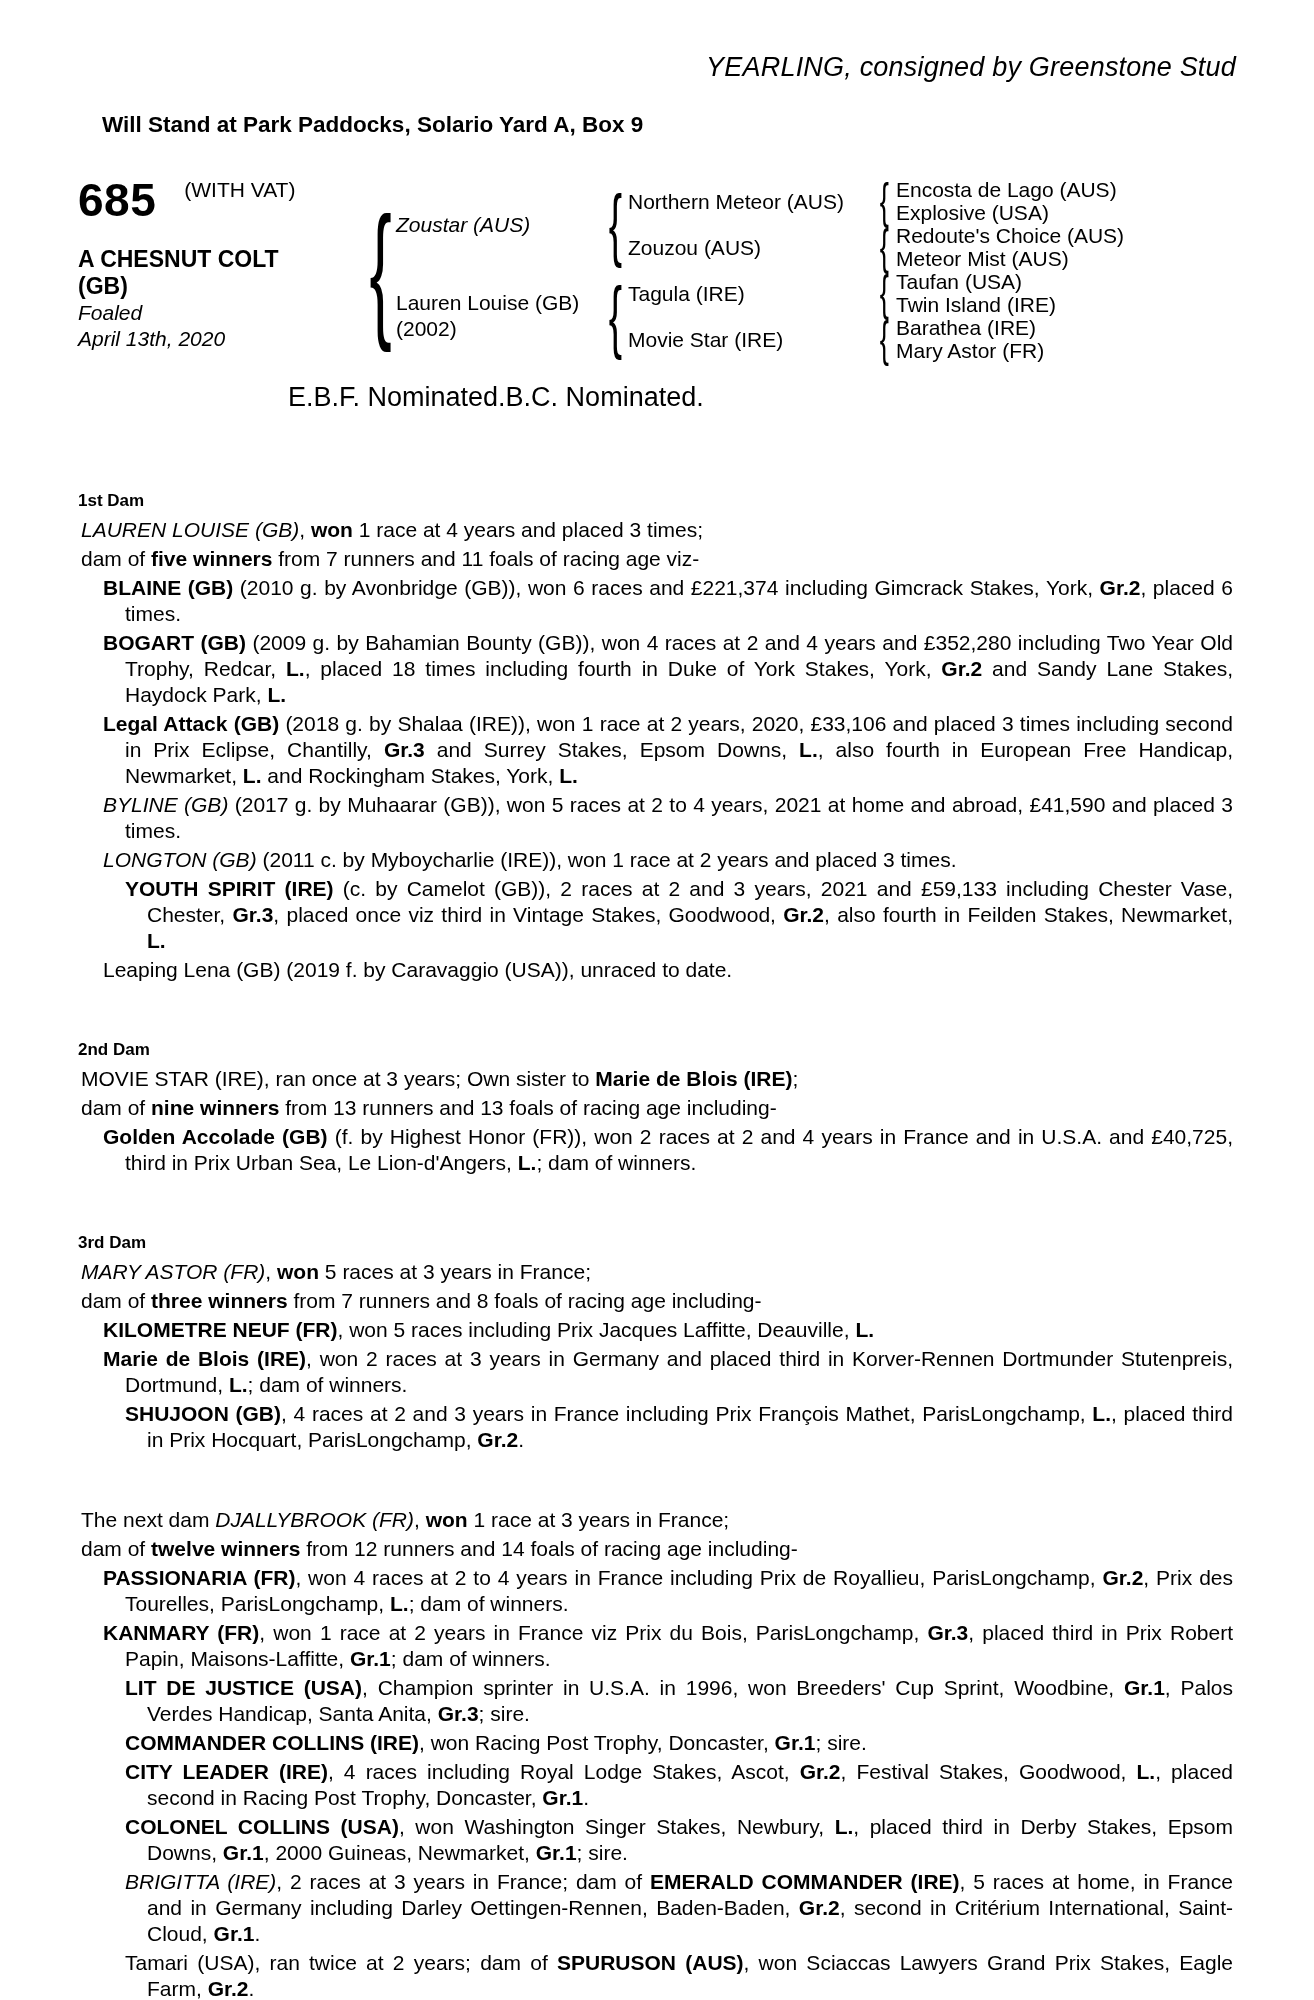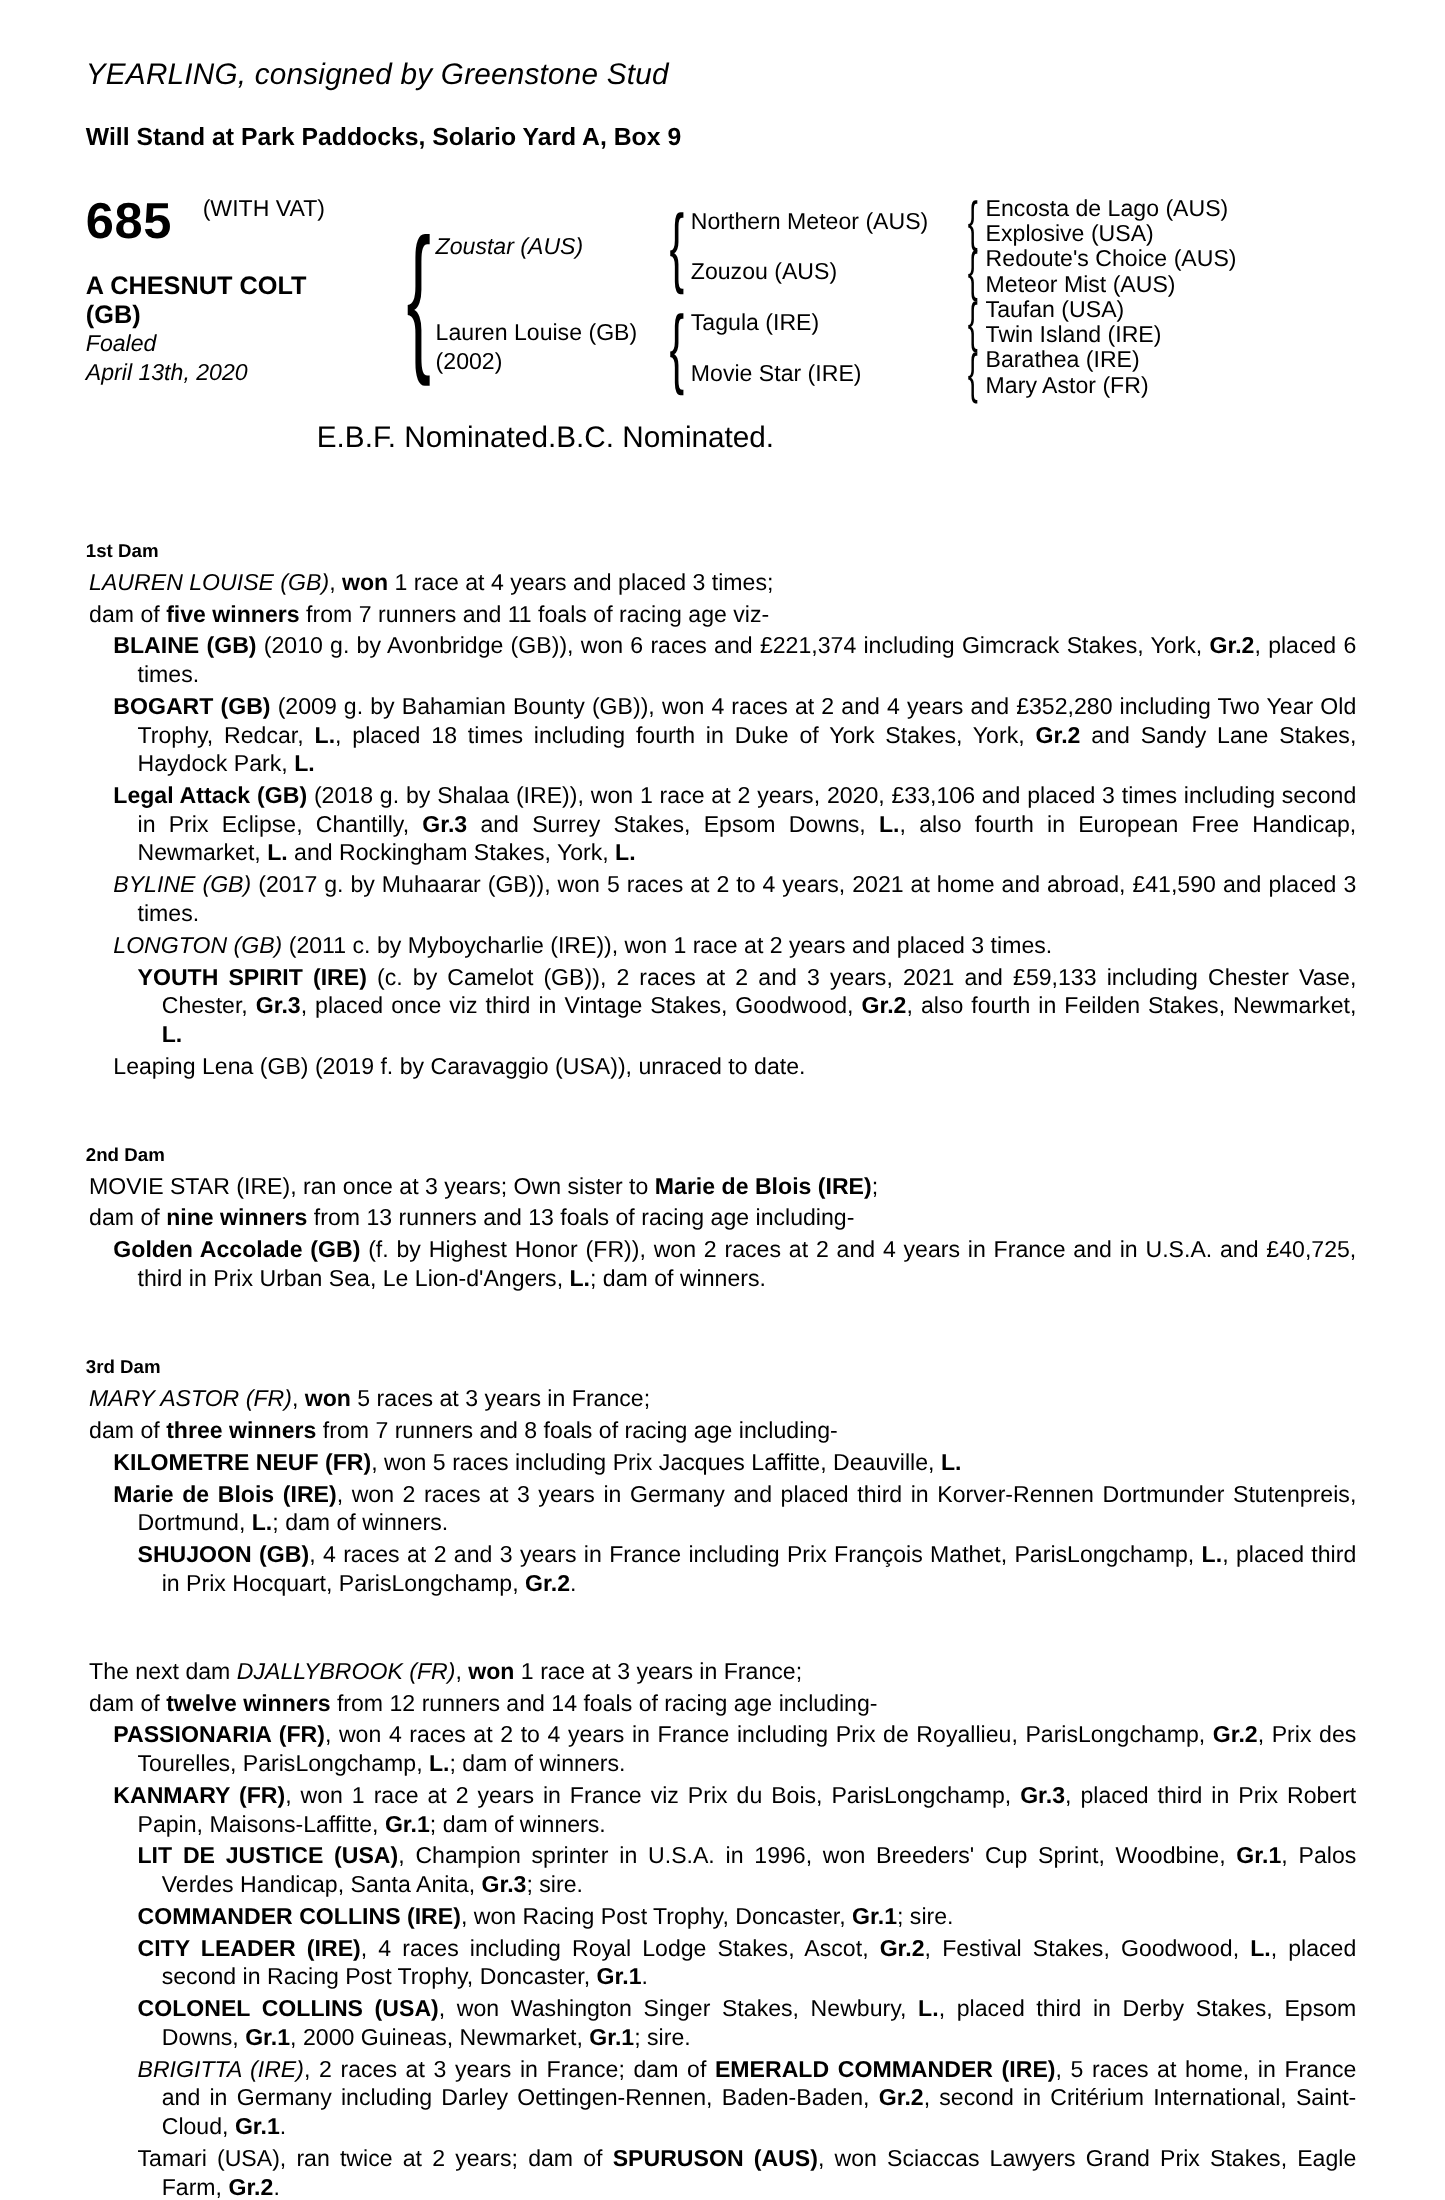--- a/index.html
+++ b/index.html
@@ -3,25 +3,25 @@
 <meta charset="utf-8">
 <style>
   html,body{margin:0;padding:0;background:#e9e9e9;}
   .page{
     width:1314px;height:2000px;background:#ffffff;color:#000;
     font-family:"Liberation Sans", sans-serif;
     box-sizing:border-box;padding:52px 78px 0 78px;overflow:hidden;
     margin:0 auto;position:relative;
   }
   .consign-title{
-    text-align:left;font-style:italic;font-size:27px;line-height:30px;
+    text-align:right;font-style:italic;font-size:27px;line-height:30px;
     letter-spacing:.2px;
   }
   .location-line{
-    margin-top:30px;font-weight:bold;font-size:22.5px;line-height:26px;
+    margin-top:30px;font-weight:bold;font-size:22.5px;line-height:26px;margin-left:24px;
   }
   
   .pedigree{
     margin-top:40px;
     display:grid;
     grid-template-columns:288px 30px 206px 26px 244px 24px 1fr;
     grid-template-rows:repeat(8,23px);
     font-size:21px;
   }
   .ped-cell{display:flex;align-items:center;line-height:23px;white-space:nowrap;}

